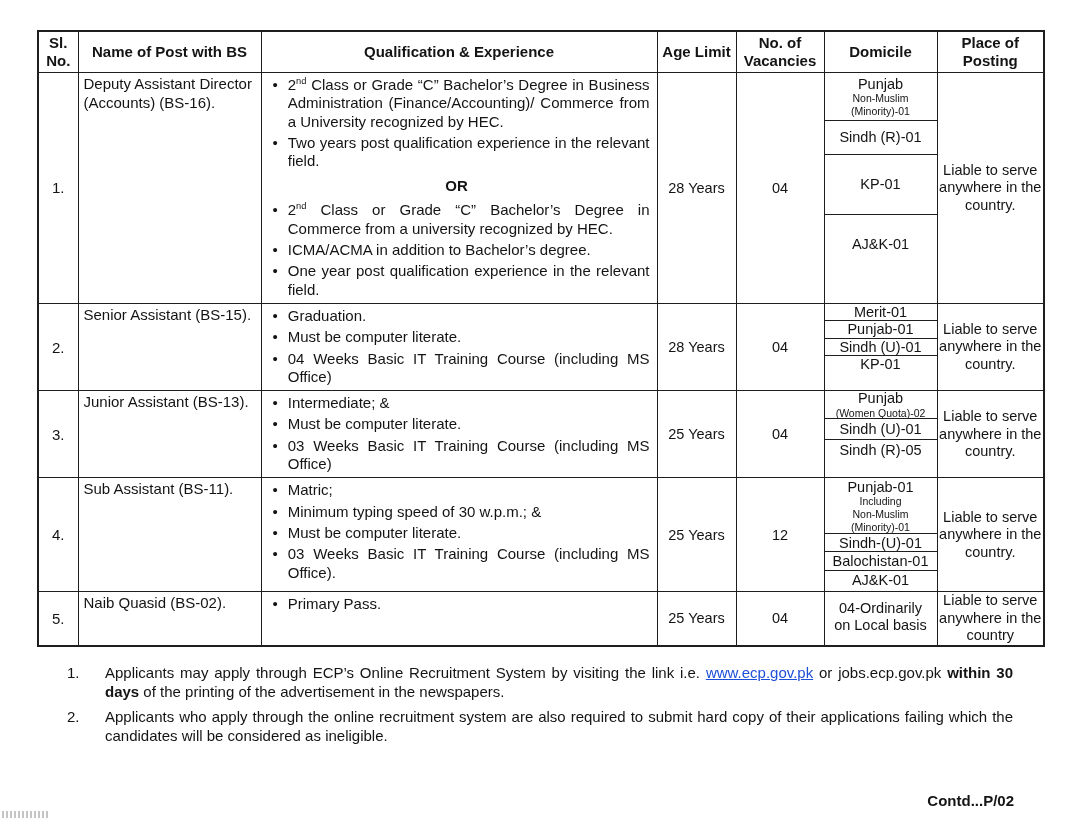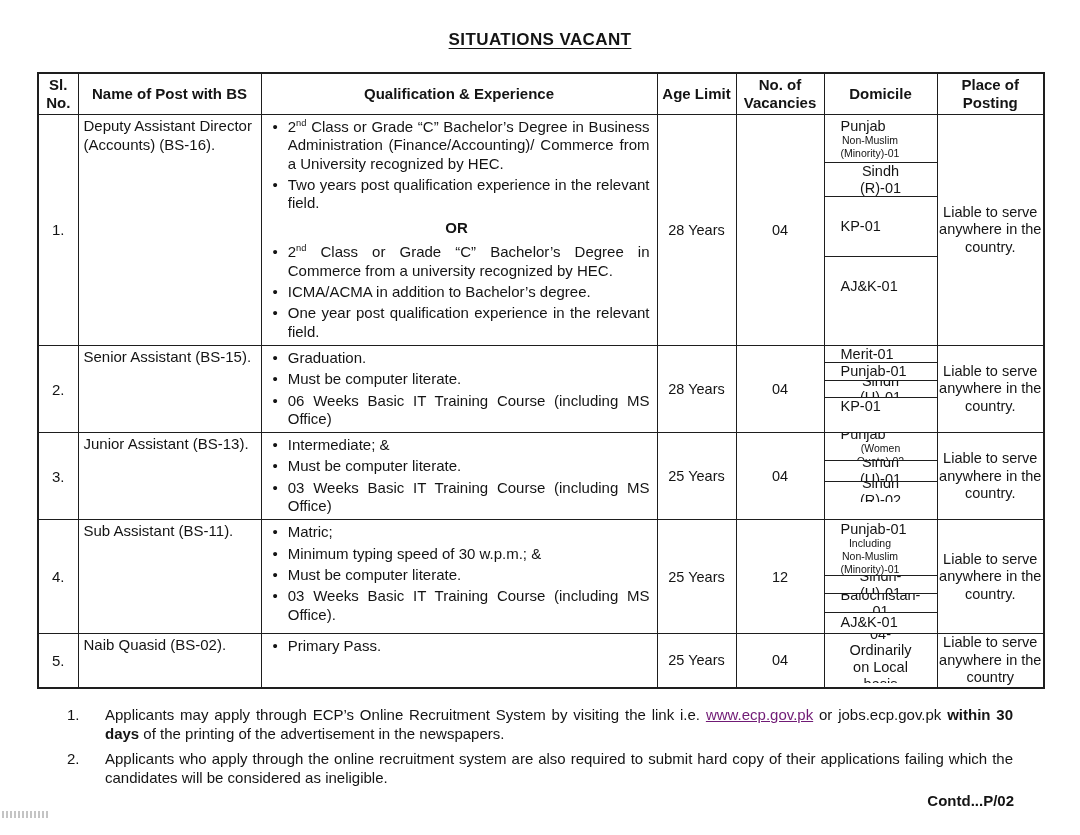--- a/index.html
+++ b/index.html
@@ -30,51 +30,50 @@
   td.qual { vertical-align:top; padding:2px 5px 2px 0; }
   .q-item { display:flex; gap:10px; padding:1px 2px 2px 11px; }
   .q-dot { flex:none; line-height:1.2; }
   .q-text { flex:1; text-align:justify; line-height:1.22; }
   .q-or { text-align:center; font-weight:bold; padding:5px 0 6px 0; }
   sup { font-size:.62em; vertical-align:super; line-height:0; }
   td.age, td.vac-n { text-align:center; font-size:14.5px;margin-top:44px; }
   td.dom { padding:0; vertical-align:top; }
   .dom-wrap { display:flex; flex-direction:column; width:100%; }
   .dom-cell {
-    display:flex; flex-direction:column; justify-content:center; align-items:flex-start;
-    text-align:center; border-bottom:1.6px solid #1e1e1e; padding:1px 16px; overflow:hidden;
+    display:flex; flex-direction:column; justify-content:center; align-items:center;
+    text-align:center; border-bottom:1.6px solid #1e1e1e; padding:1px 8px; overflow:hidden;
   }
   .dom-cell:last-child { border-bottom:none; }
   .dom-main { font-size:14.5px; line-height:1.15; }
   .dom-sub { font-size:10.5px; font-weight:normal; line-height:1.2; white-space:pre-line; }
   td.posting { text-align:center; font-size:14.5px; line-height:1.2; padding:0 1px; }
 
   .instructions { margin:16px 0 0 30px; width:946px; }
   .ins-heading {
     font-size:15px; font-weight:bold; text-decoration:underline;
     text-underline-offset:2px; margin-bottom:10px;
   }
   .ins-item { display:flex; margin-bottom:5px; }
   .ins-num { flex:none; width:38px; font-size:15px; line-height:1.3; }
   .ins-text { flex:1; font-size:15px; line-height:1.3; text-align:justify; }
-  .link { color:#701a75; text-decoration:underline; cursor:pointer; }
+  .link { color:#1d4ed8; text-decoration:underline; cursor:pointer; }
   .seg-bold { font-weight:bold; }
 
   .contd { position:absolute; right:66px; bottom:26px; font-size:15px; font-weight:bold; }
   .watermark {
     position:absolute; left:2px; bottom:17px; width:46px; height:7px; opacity:.5;
     background:repeating-linear-gradient(90deg,#8a8a8a 0 2px,transparent 2px 4px);
   }
 </style>
 </head>
 <body>
 
 <div class="page">
 
-  <div class="title">SITUATIONS VACANT</div>
 
   <table class="vac">
     <colgroup>
       <col style="width:40px">
         <col style="width:183px">
         <col style="width:396px">
       <col style="width:79px">
         <col style="width:88px">
         <col style="width:113px">
         <col style="width:107px">
@@ -151,21 +150,21 @@
           <div class="q-item">
             <span class="q-dot">•</span>
             <span class="q-text">Graduation.</span>
           </div>
           <div class="q-item">
             <span class="q-dot">•</span>
             <span class="q-text">Must be computer literate.</span>
           </div>
           <div class="q-item">
             <span class="q-dot">•</span>
-            <span class="q-text">06 Weeks Basic IT Training Course (including MS Office)</span>
+            <span class="q-text">04 Weeks Basic IT Training Course (including MS Office)</span>
           </div>
         </td>
         <td class="age">28 Years</td>
         <td class="vac-n">04</td>
         <td class="dom">
           <div class="dom-wrap" style="height:69px">
             <div class="dom-cell" style="flex:1">
               <span class="dom-main">Merit-01</span>
             </div>
             <div class="dom-cell" style="flex:1">
@@ -204,21 +203,21 @@
         <td class="dom">
           <div class="dom-wrap" style="height:69px">
             <div class="dom-cell" style="flex:30">
               <span class="dom-main">Punjab</span>
               <span class="dom-sub">(Women Quota)-02</span>
             </div>
             <div class="dom-cell" style="flex:21">
               <span class="dom-main">Sindh (U)-01</span>
             </div>
             <div class="dom-cell" style="flex:22">
-              <span class="dom-main">Sindh (R)-02</span>
+              <span class="dom-main">Sindh (R)-05</span>
             </div>
           </div>
         </td>
         <td class="posting">Liable to serve anywhere in the country.</td>
       </tr>
 
       <tr style="height:114px">
         <td class="sl">4.</td>
         <td class="post">Sub Assistant (BS-11).</td>
         <td class="qual">

